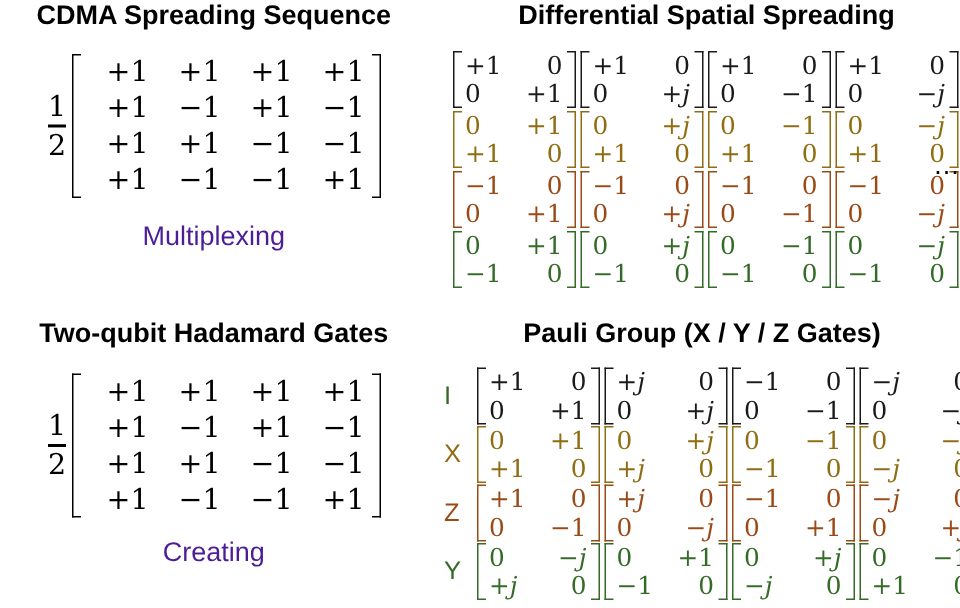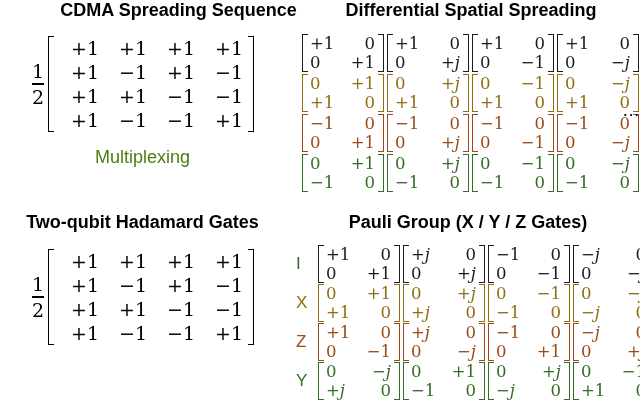--- a/index.html
+++ b/index.html
@@ -1,19 +1,19 @@
 <!DOCTYPE html>
 <html><head>
 <meta charset="utf-8">
 <style>
   html, body { margin:0; padding:0; background:#ffffff; }
   body { width:640px; height:405px; position:relative; overflow:hidden;
          font-family:"Liberation Sans", sans-serif; color:#000; }
   .title { position:absolute; font-weight:bold; font-size:18px; white-space:nowrap; text-align:center; }
-  .caption { position:absolute; font-size:18px; text-align:center; line-height:24px; color:#4d7c0f; }
+  .caption { position:absolute; font-size:18px; text-align:center; line-height:24px; color:#4c1d95; }
   .math { font-family:"DejaVu Serif", "Liberation Serif", serif; }
   
   .bigmat { position:absolute; display:flex; align-items:center; }
   .frac { display:flex; flex-direction:column; align-items:center; font-size:19px; margin-right:4px; line-height:22px; }
   .frac .bar { width:12px; height:1.5px; background:#000; margin:1px 0; }
   .bracketed { position:relative; padding:0 7px; }
   .bracketed::before, .bracketed::after { content:""; position:absolute; top:0; bottom:0; width:5px;
       border:1.6px solid currentColor; }
   .bracketed::before { left:0; border-right:none; }
   .bracketed::after { right:0; border-left:none; }
@@ -24,21 +24,21 @@
   .m2 { display:inline-block; margin-right:3px; }
   .grid2 { display:grid; grid-template-columns:28px 40px; font-size:16.5px; line-height:19px; }
   .grid2 span { text-align:right; padding-right:2px; }
   .grid2 span.c0 { text-align:left; padding-left:1px; }
   .rowlabel { width:22px; font-size:17px; text-align:left; font-family:"Liberation Sans", sans-serif; }
   .ellipsis { position:absolute; font-size:18px; }
 </style>
 </head>
 <body>
 
-<div class="title" style="left:0;top:0;width:285px;margin-left:36px;">CDMA Spreading Sequence</div>
+<div class="title" style="left:0;top:0;width:285px;">CDMA Spreading Sequence</div>
 <div class="bigmat math" style="left:32px;top:36px;" id="cdma-mat">
     <div class="frac">
       <span>1</span>
       <span class="bar"></span>
       <span>2</span>
     </div>
     <div class="bracketed">
       <div class="grid4">
         <span>+1</span>
         <span>+1</span>
@@ -85,20 +85,21 @@
         <span>−1</span>
         <span>−1</span>
         <span>+1</span>
         <span>−1</span>
         <span>−1</span>
         <span>+1</span>
       </div>
     </div>
   </div>
 <div class="caption" style="left:0;top:356px;width:285px;">
+  <div>Creating</div>
 </div>
 
 <div class="title" style="left:306px;top:0;width:330px;">Differential Spatial Spreading</div>
 <div id="dsm-rows">
     <div class="row" style="left: 302px; top: 34px;">
       <div class="m2 bracketed math" style="color: rgb(26, 26, 26);">
         <div class="grid2">
           <span class="c0">+1</span>
           <span>0</span>
           <span class="c0">0</span>

